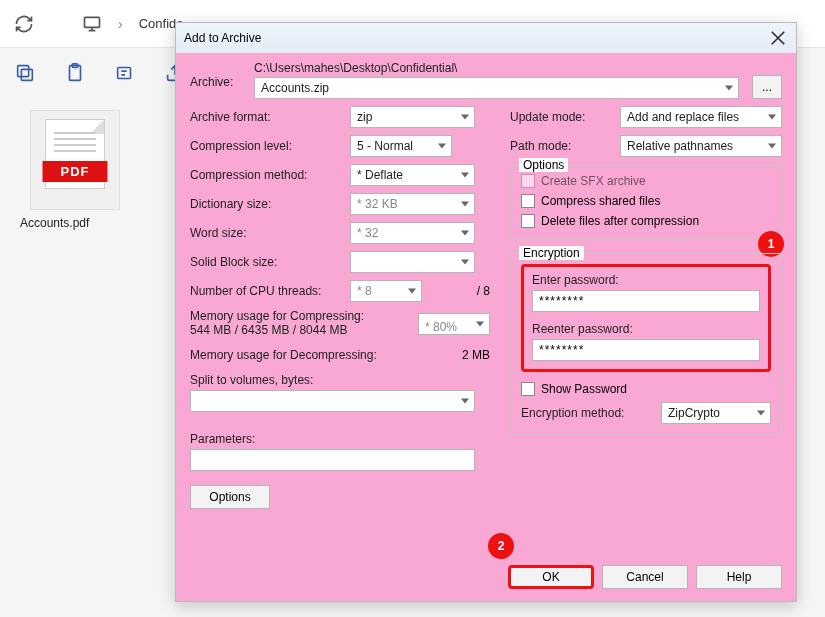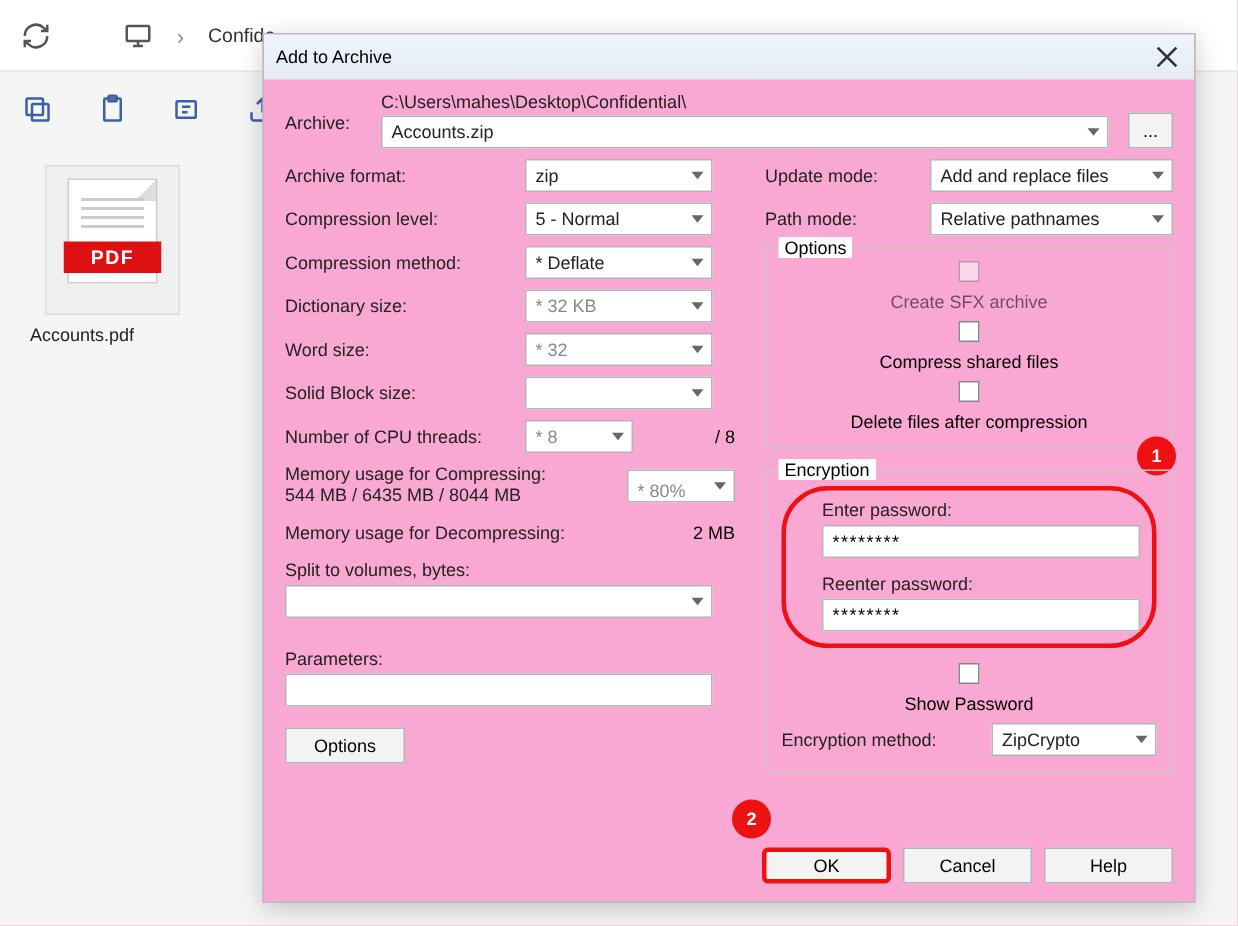--- a/index.html
+++ b/index.html
@@ -36,21 +36,21 @@
   .combo { height:22px; border:1px solid #b5b5b5; background:#fff; display:flex; align-items:center; padding:0 18px 0 6px; position:relative; font-size:12px; color:#222;}
   .combo::after { content:""; position:absolute; right:5px; top:50%; transform:translateY(-50%); border-left:4px solid transparent; border-right:4px solid transparent; border-top:5px solid #666;}
   .combo.disabled { color:#888; }
   .textinput { height:22px; border:1px solid #b5b5b5; background:#fff; padding:0 6px; display:flex; align-items:center; font-size:12px;}
   .btn { height:24px; border:1px solid #b5b5b5; background:#f3f3f3; padding:0 18px; display:inline-flex; align-items:center; justify-content:center; cursor:pointer; font-size:12px;}
 
   .columns { display:flex; gap:20px; margin-top:6px;}
   .col-left { width:300px;}
   .col-right { flex:1;}
 
-  .checkbox { display:flex; align-items:center; gap:6px; margin-bottom:6px;flex-direction:column;}
+  .checkbox { display:flex; align-items:center; gap:6px; margin-bottom:6px;}
   .checkbox .box { width:14px; height:14px; border:1px solid #888; background:#fff;}
 
   .groupbox { border:1px solid #c8c8c8; padding:8px 10px 10px 10px; margin-top:6px; position:relative;}
   .groupbox .legend { position:absolute; top:-8px; left:8px; background:#fdfdfd; padding:0 4px; font-size:12px;}
 
   .highlight-red { border:3px solid #e11; border-radius:4px;}
   .red-circle { width:26px; height:26px; border-radius:50%; background:#e11; color:#fff; font-weight:bold; display:flex; align-items:center; justify-content:center; font-size:15px; position:absolute;}
 
   .footer-btns { position:absolute; bottom:12px; right:14px; display:flex; gap:8px;}
   .footer-btns .btn { width:86px; justify-content:center;}
@@ -149,21 +149,21 @@
 
         <div class="row">
           <div class="label left-label">Archive format:</div>
           <div class="combo" style="width:125px;">
               <span>zip</span>
             </div>
         </div>
 
         <div class="row">
           <div class="label left-label">Compression level:</div>
-          <div class="combo" style="width:125px;">
+          <div class="combo" style="width:102px;">
               <span>5 - Normal</span>
             </div>
         </div>
 
         <div class="row">
           <div class="label left-label">Compression method:</div>
           <div class="combo" style="width:125px;">
               <span>* Deflate</span>
             </div>
         </div>
@@ -265,21 +265,21 @@
           </div>
         </div>
 
         <div style="position:relative; margin-top:14px;">
           <div class="red-circle" style="top:-22px; right:-2px;">
               <span>1</span>
             </div>
           <div class="groupbox" style="padding:10px;">
             <div class="legend">Encryption</div>
 
-            <div class="highlight-red" style="padding:6px 8px 8px 24px;border-radius:31px;">
+            <div class="highlight-red" style="padding:6px 8px 8px 8px;">
               <div class="label">Enter password:</div>
               <div class="textinput" style="margin-top:3px;">
                   <span style="letter-spacing:1px;">********</span>
                 </div>
 
               <div class="label" style="margin-top:10px;">Reenter password:</div>
               <div class="textinput" style="margin-top:3px;">
                   <span style="letter-spacing:1px;">********</span>
                 </div>
             </div>

